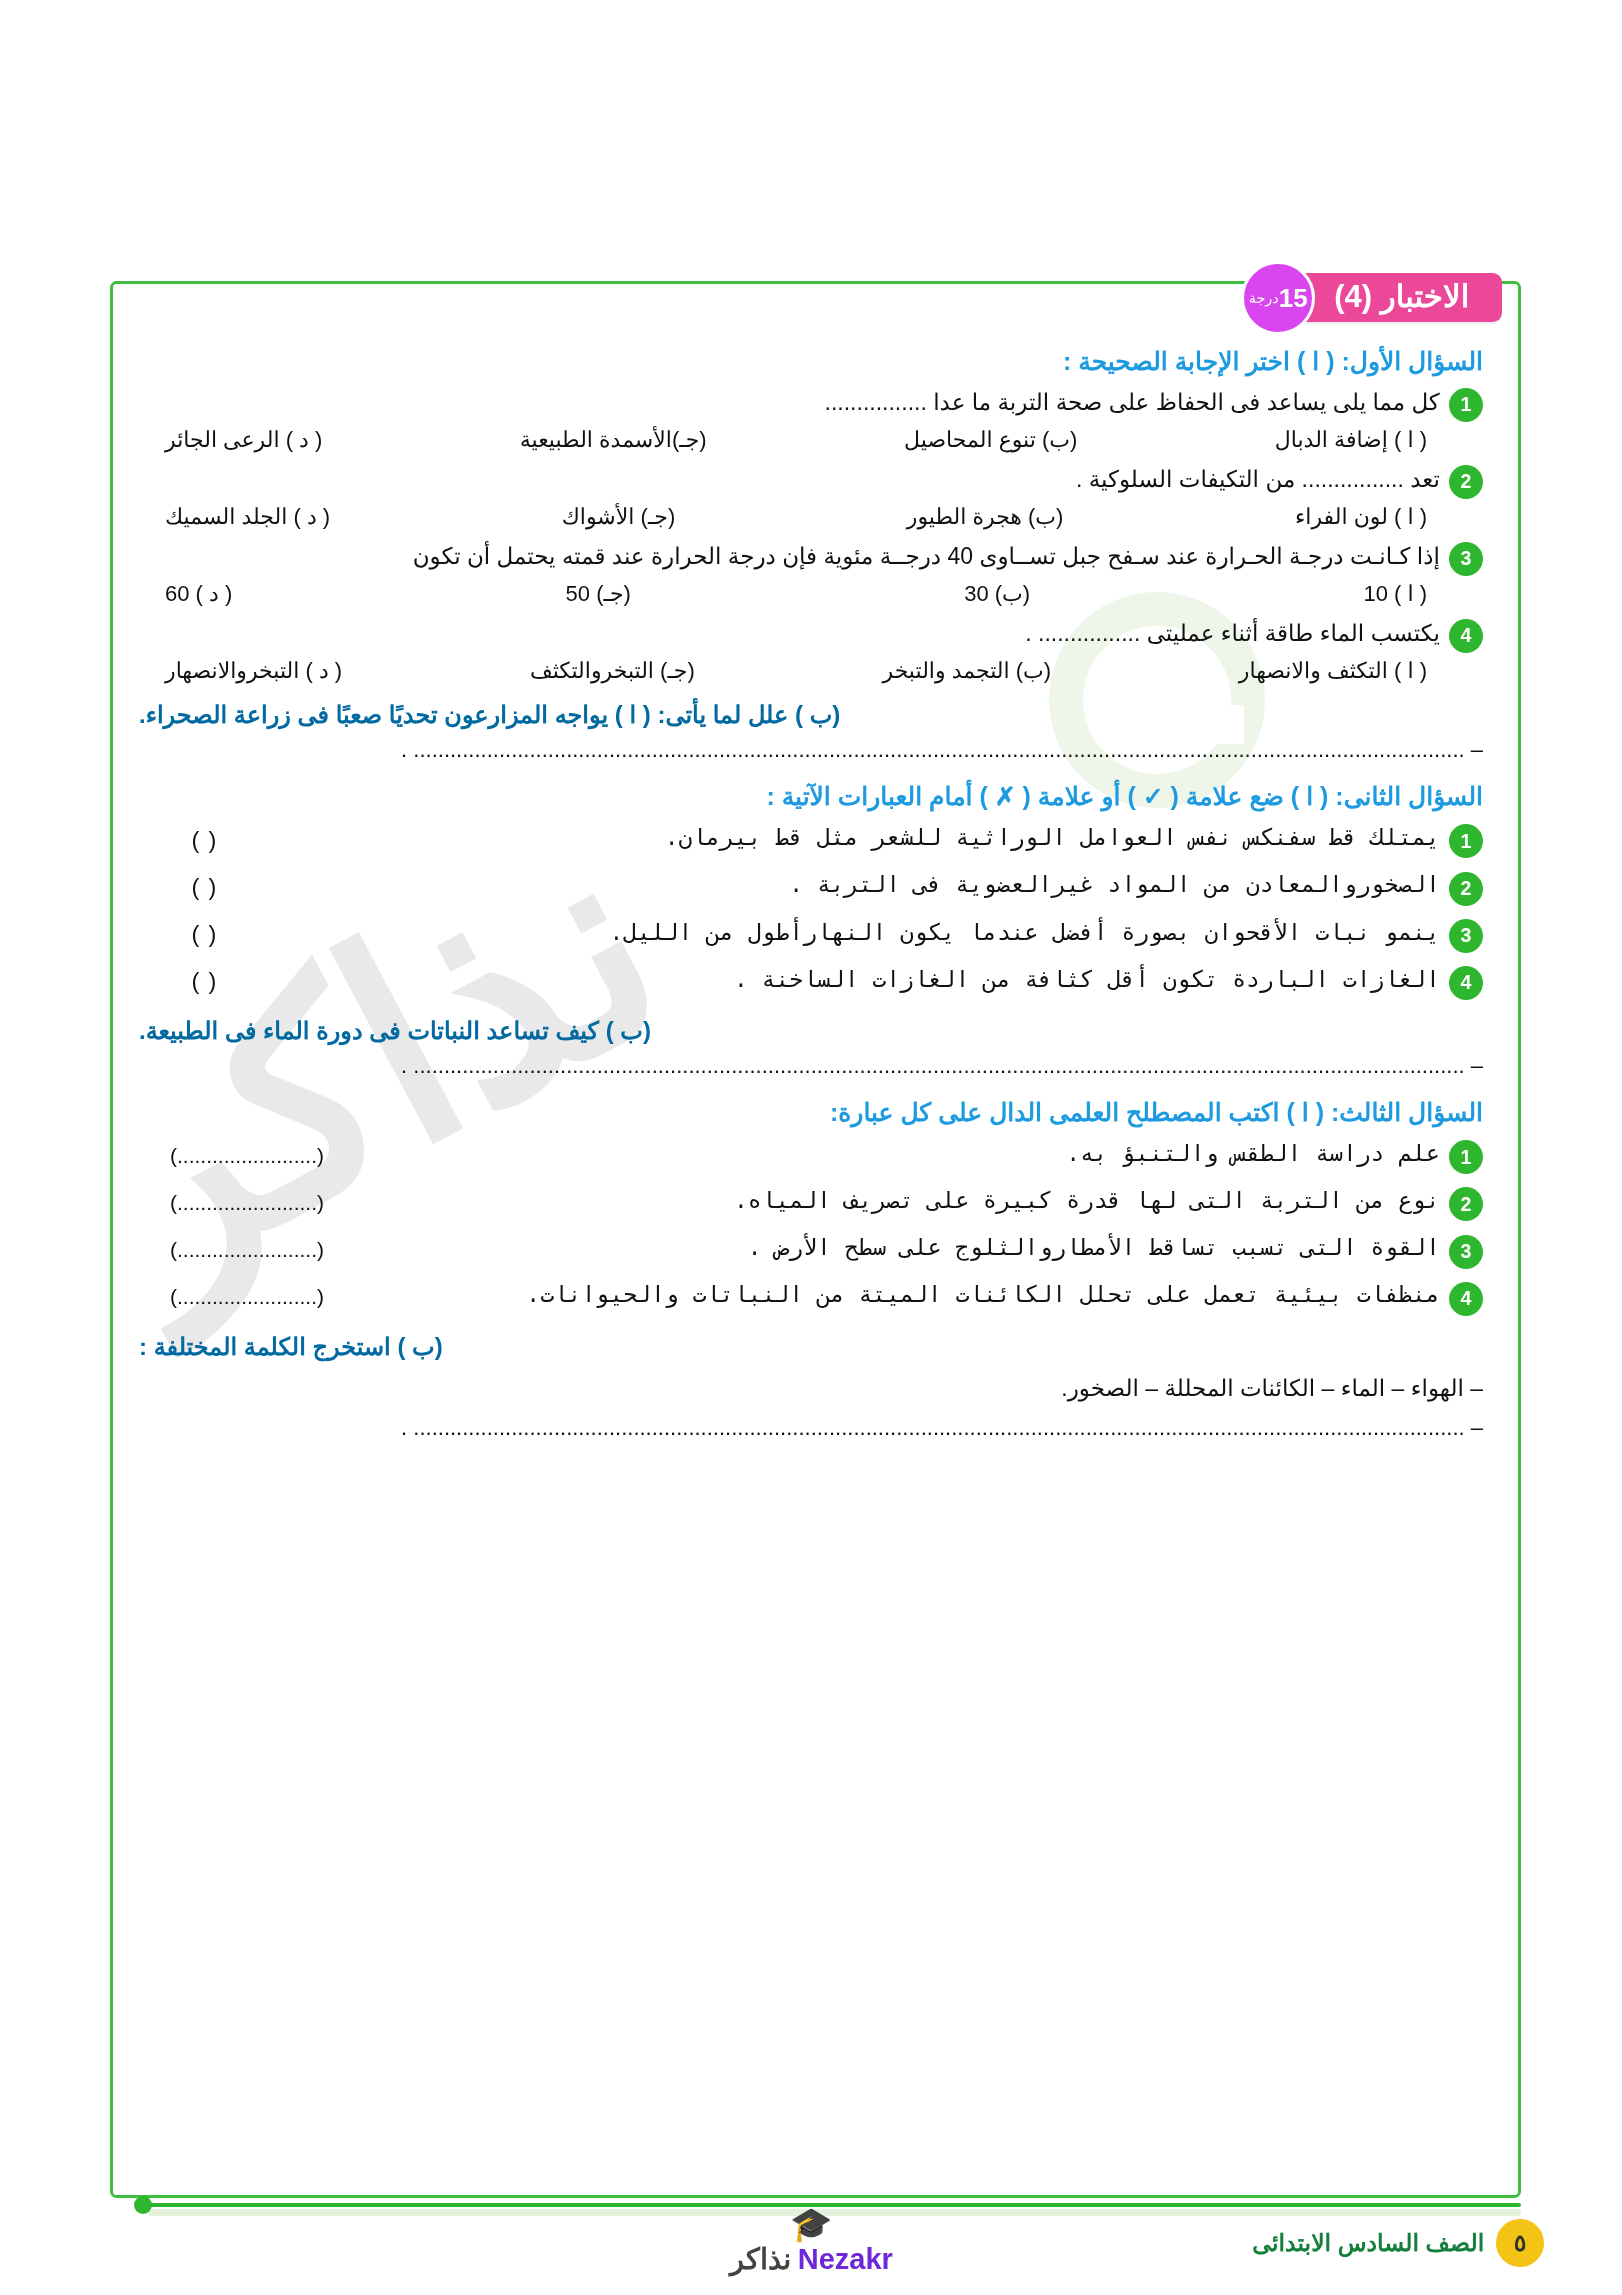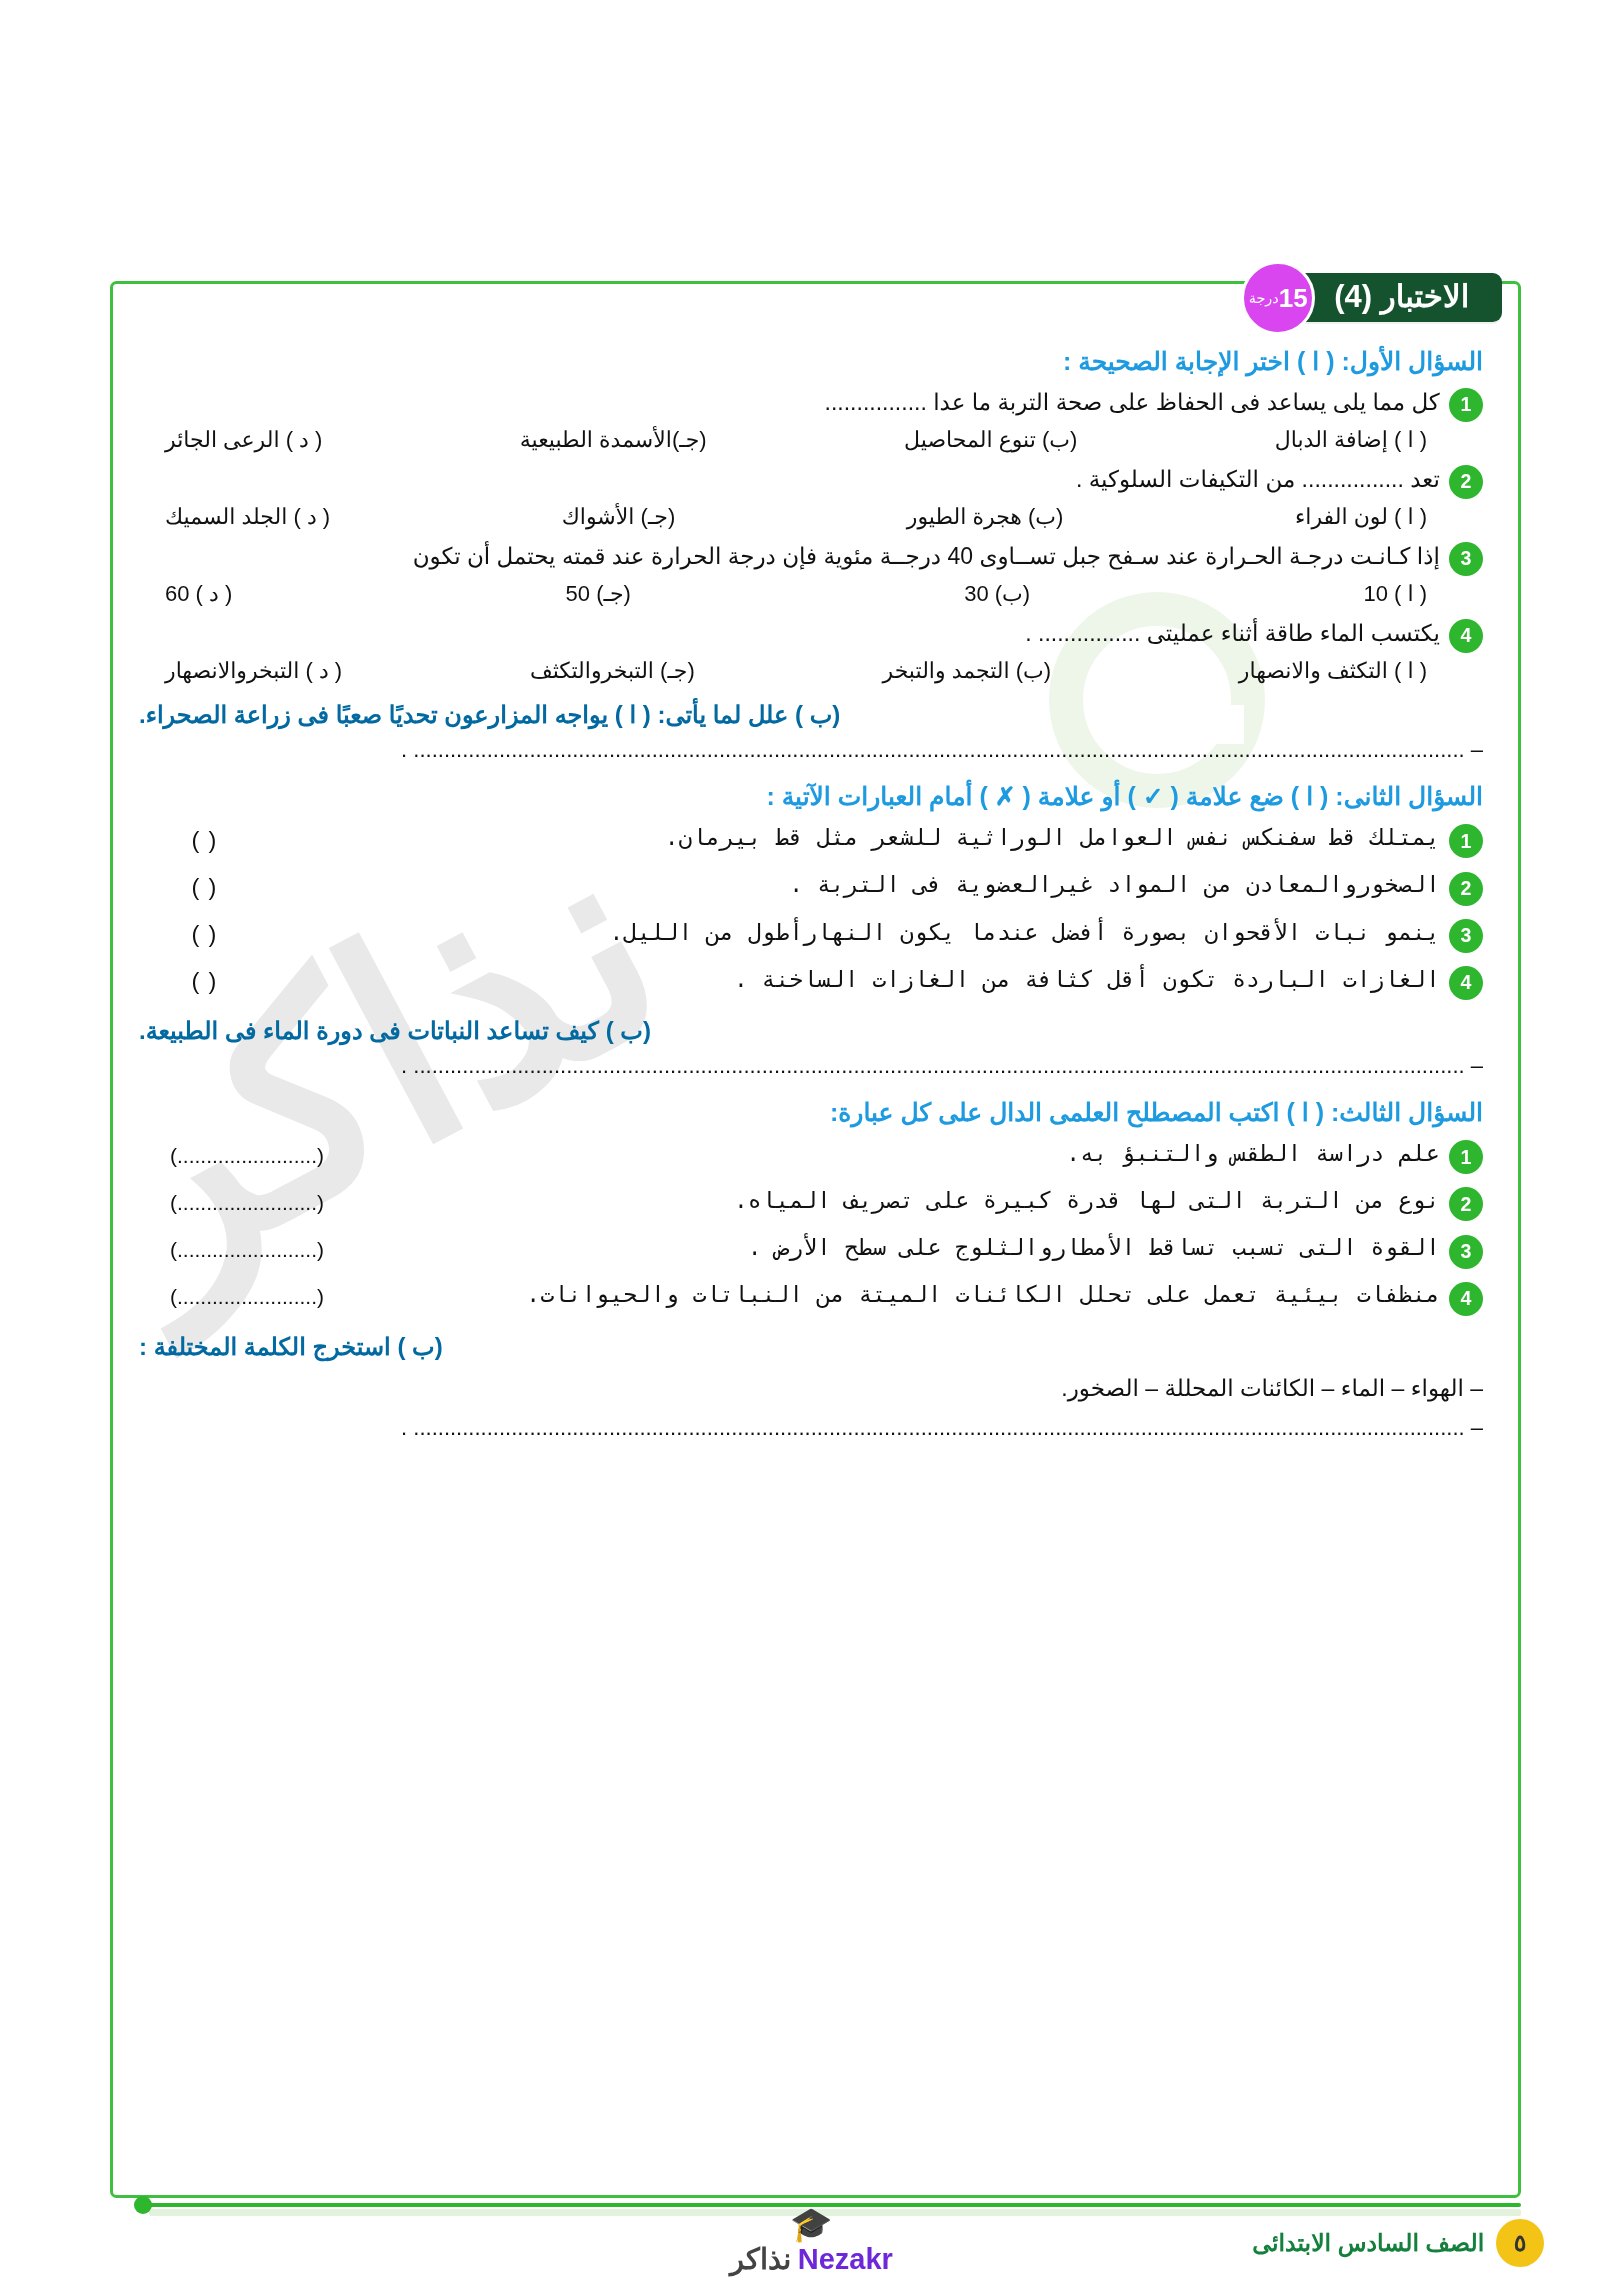--- a/index.html
+++ b/index.html
@@ -66,21 +66,21 @@
 
   
   .test-badge{
     position:absolute;
     right:15.7px;top:-14.4px;
     display:flex;
     align-items:center;
     height:56px;
   }
   .badge-pill{
-    background:#14532d;
+    background:#ec4899;
     color:#fff;
     font-size:31px;
     font-weight:bold;
     padding:7.9px 33px 10.5px 41px;
     border-radius:9.2px;
     letter-spacing:0;
     line-height:1;
     box-shadow:0 2px 0 rgba(0,0,0,.06);
     white-space:nowrap;
   }

